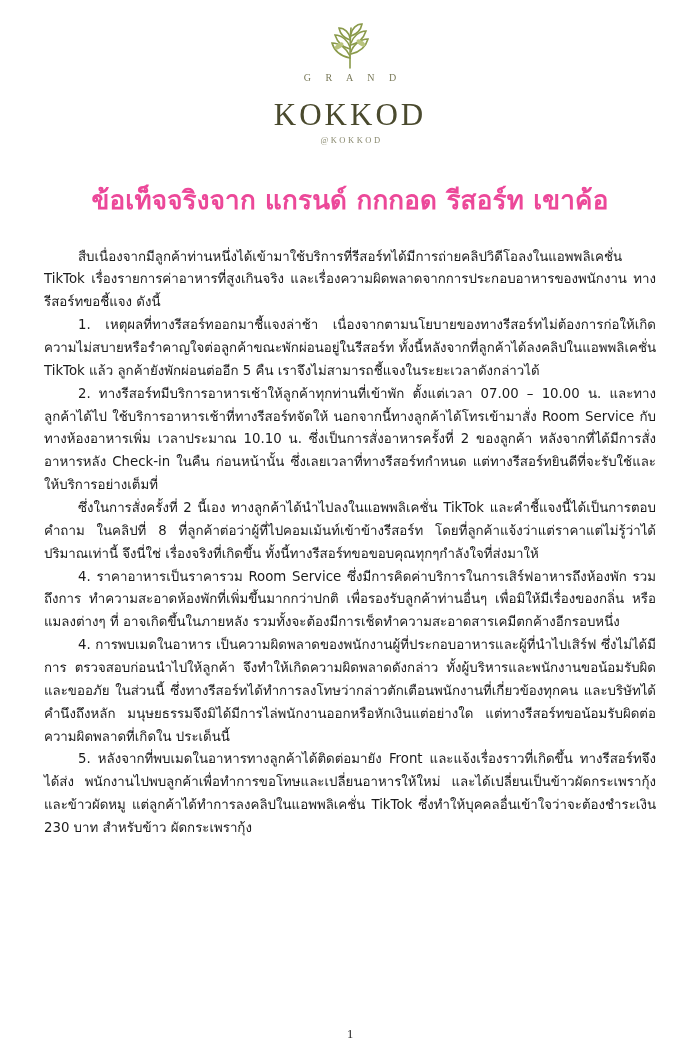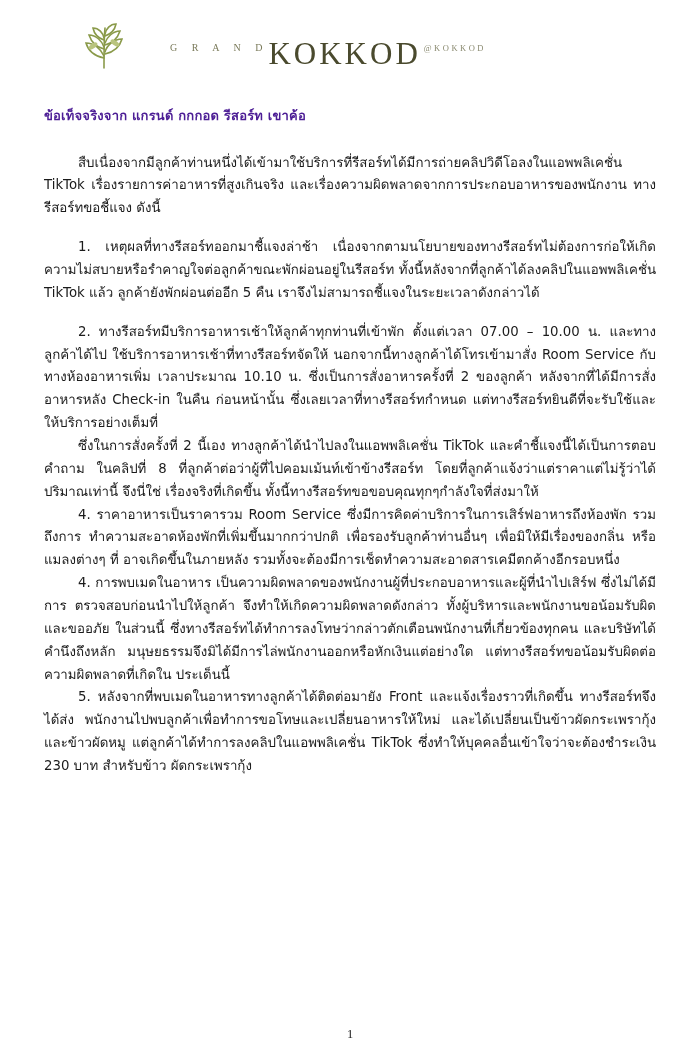--- a/index.html
+++ b/index.html
@@ -19,21 +19,21 @@
     width: 700px;
     height: 1060px;
     box-sizing: border-box;
     padding: 16px 44px 0 44px;
     position: relative;
   }
 
   
   .logo-block {
     display: flex;
-    flex-direction: row;
+    flex-direction: column;
     align-items: center;
     margin-top: 6px;
   }
   .logo-mark {
     width: 120px;
     height: 48px;
     position: relative;
   }
   .logo-mark svg { display: block; }
   .logo-grand {
@@ -56,45 +56,44 @@
     font-family: "Liberation Serif", serif;
     font-size: 8.5px;
     letter-spacing: 2.5px;
     color: #8a8a70;
     margin-top: 3px;
     padding-left: 3px;
   }
 
   
   .doc-title {
-    text-align: left;
-    font-size: 13px;
+    text-align: center;
+    font-size: 26px;
     font-weight: bold;
-    color: #4c1d95;
+    color: #ec4899;
     margin-top: 34px;
     letter-spacing: 0.2px;
   }
 
   
   .body-text {
     margin-top: 26px;
     font-size: 13.3px;
     line-height: 1.72;
     text-align: justify;
     color: #1b1b1b;
   }
   .para {
     margin: 0;
     text-indent: 0;
   }
   .para + .para {
     margin-top: 0px;
   }
   .para.gap {
-    margin-top: 16px;
   }
   .indent {
     text-indent: 34px;
   }
 
   
   .page-number {
     position: absolute;
     bottom: 18px;
     left: 0;

